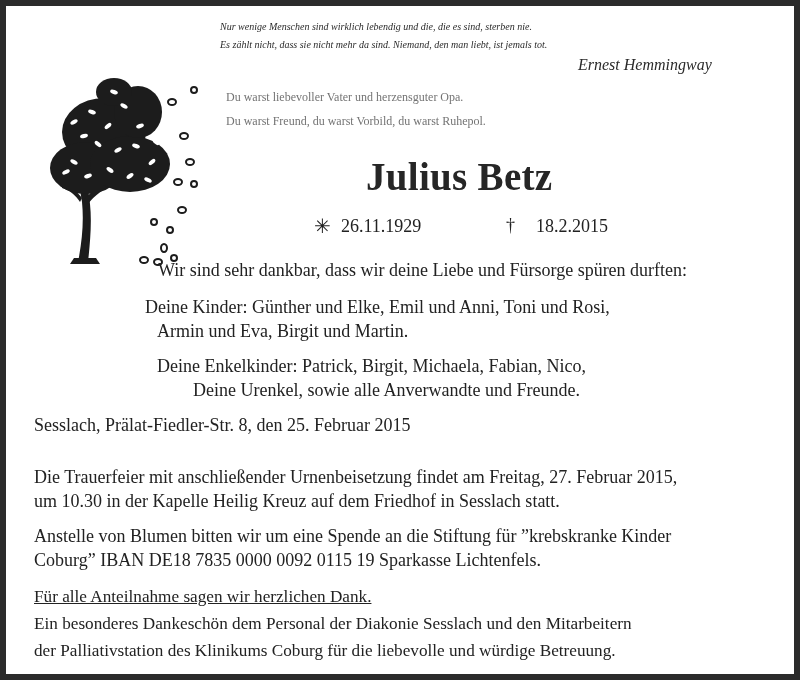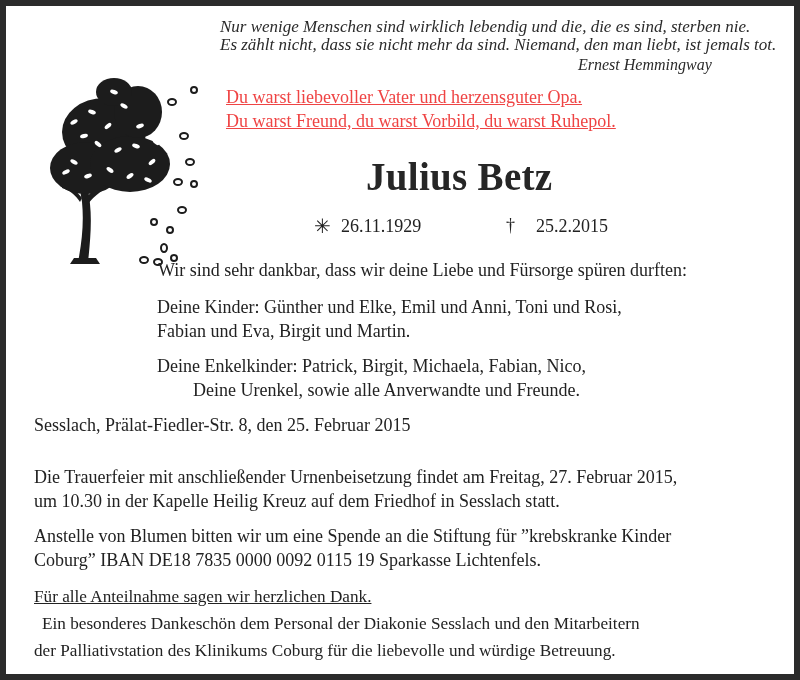--- a/index.html
+++ b/index.html
@@ -3,23 +3,23 @@
 <meta charset="utf-8">
 <style>
   html, body { margin: 0; padding: 0; background: #ffffff; }
   body { width: 800px; height: 680px; overflow: hidden; }
   .frame {
     position: absolute; left: 0; top: 0; width: 800px; height: 680px;
     box-sizing: border-box; border: 6px solid #2b2b2b; background: #ffffff;
     font-family: "Liberation Serif", "DejaVu Serif", serif; color: #222222;
   }
   .abs { position: absolute; white-space: nowrap; }
-  .quote { font-style: italic; font-size: 17px; line-height: 18px; color: #2a2a2a; }
+  .quote { font-style: italic; font-size: 10px; line-height: 18px; color: #2a2a2a; }
   .quote-author { font-style: italic; font-size: 16px; color: #2a2a2a; }
-  .tribute { font-size: 18px; line-height: 24px; color: #ef4444; text-decoration: underline; }
+  .tribute { font-size: 12px; line-height: 24px; color: #737373; }
   .name { font-weight: bold; font-size: 39px; color: #262626; letter-spacing: 0.3px; }
   .dates { font-size: 18px; color: #222; }
   .body-text { font-size: 18px; line-height: 23.5px; color: #222; }
   .body-text2 { font-size: 17.2px; line-height: 24px; color: #222; }
   .tree { position: absolute; left: 38px; top: 66px; width: 160px; height: 195px; }
 </style>
 </head>
 <body>
 
 <div class="frame">
@@ -80,35 +80,35 @@
   </svg>
 
   <div class="abs tribute" style="left:220px; top:79px;">Du warst liebevoller Vater und herzensguter Opa.</div>
   <div class="abs tribute" style="left:220px; top:103px;">Du warst Freund, du warst Vorbild, du warst Ruhepol.</div>
 
   <div class="abs name" style="left:360px; top:148px;">Julius Betz</div>
 
   <span class="abs dates" style="left:308px; top:208px; font-size:20px;">✳</span>
   <span class="abs dates" style="left:335px; top:210px;">26.11.1929</span>
   <span class="abs dates" style="left:500px; top:209px;">†</span>
-  <span class="abs dates" style="left:530px; top:210px;">25.2.2015</span>
+  <span class="abs dates" style="left:530px; top:210px;">18.2.2015</span>
 
   <div class="abs body-text" style="left:152px; top:253px;">Wir sind sehr dankbar, dass wir deine Liebe und Fürsorge spüren durften:</div>
 
-  <div class="abs body-text" style="left:151px; top:290px;">Deine Kinder: Günther und Elke, Emil und Anni, Toni und Rosi,</div>
-  <div class="abs body-text" style="left:151px; top:314px;">Fabian und Eva, Birgit und Martin.</div>
+  <div class="abs body-text" style="left:139px; top:290px;">Deine Kinder: Günther und Elke, Emil und Anni, Toni und Rosi,</div>
+  <div class="abs body-text" style="left:151px; top:314px;">Armin und Eva, Birgit und Martin.</div>
 
   <div class="abs body-text" style="left:151px; top:349px;">Deine Enkelkinder: Patrick, Birgit, Michaela, Fabian, Nico,</div>
   <div class="abs body-text" style="left:151px; top:373px;margin-left:36px;">Deine Urenkel, sowie alle Anverwandte und Freunde.</div>
 
   <div class="abs body-text" style="left:28px; top:408px;text-align:center;">Sesslach, Prälat-Fiedler-Str. 8, den 25. Februar 2015</div>
 
   <div class="abs body-text" style="left:28px; top:460px;">Die Trauerfeier mit anschließender Urnenbeisetzung  findet am Freitag, 27. Februar 2015,</div>
   <div class="abs body-text" style="left:28px; top:484px;">um 10.30 in der Kapelle Heilig Kreuz auf dem Friedhof in Sesslach statt.</div>
 
   <div class="abs body-text" style="left:28px; top:519px;">Anstelle von Blumen bitten wir um eine Spende an die Stiftung für ”krebskranke Kinder</div>
   <div class="abs body-text" style="left:28px; top:543px;">Coburg” IBAN DE18 7835 0000 0092 0115 19 Sparkasse Lichtenfels.</div>
 
   <div class="abs body-text2" style="left:28px; top:579px;text-decoration:underline;">Für alle  Anteilnahme sagen wir herzlichen Dank.</div>
-  <div class="abs body-text2" style="left:28px; top:606px;margin-left:8px;">Ein besonderes Dankeschön dem Personal der Diakonie Sesslach und den Mitarbeitern</div>
+  <div class="abs body-text2" style="left:28px; top:606px;">Ein besonderes Dankeschön dem Personal der Diakonie Sesslach und den Mitarbeitern</div>
   <div class="abs body-text2" style="left:28px; top:633px;">der  Palliativstation des Klinikums Coburg für die liebevolle und würdige Betreuung.</div>
 
 </div>
 
 </body></html>

